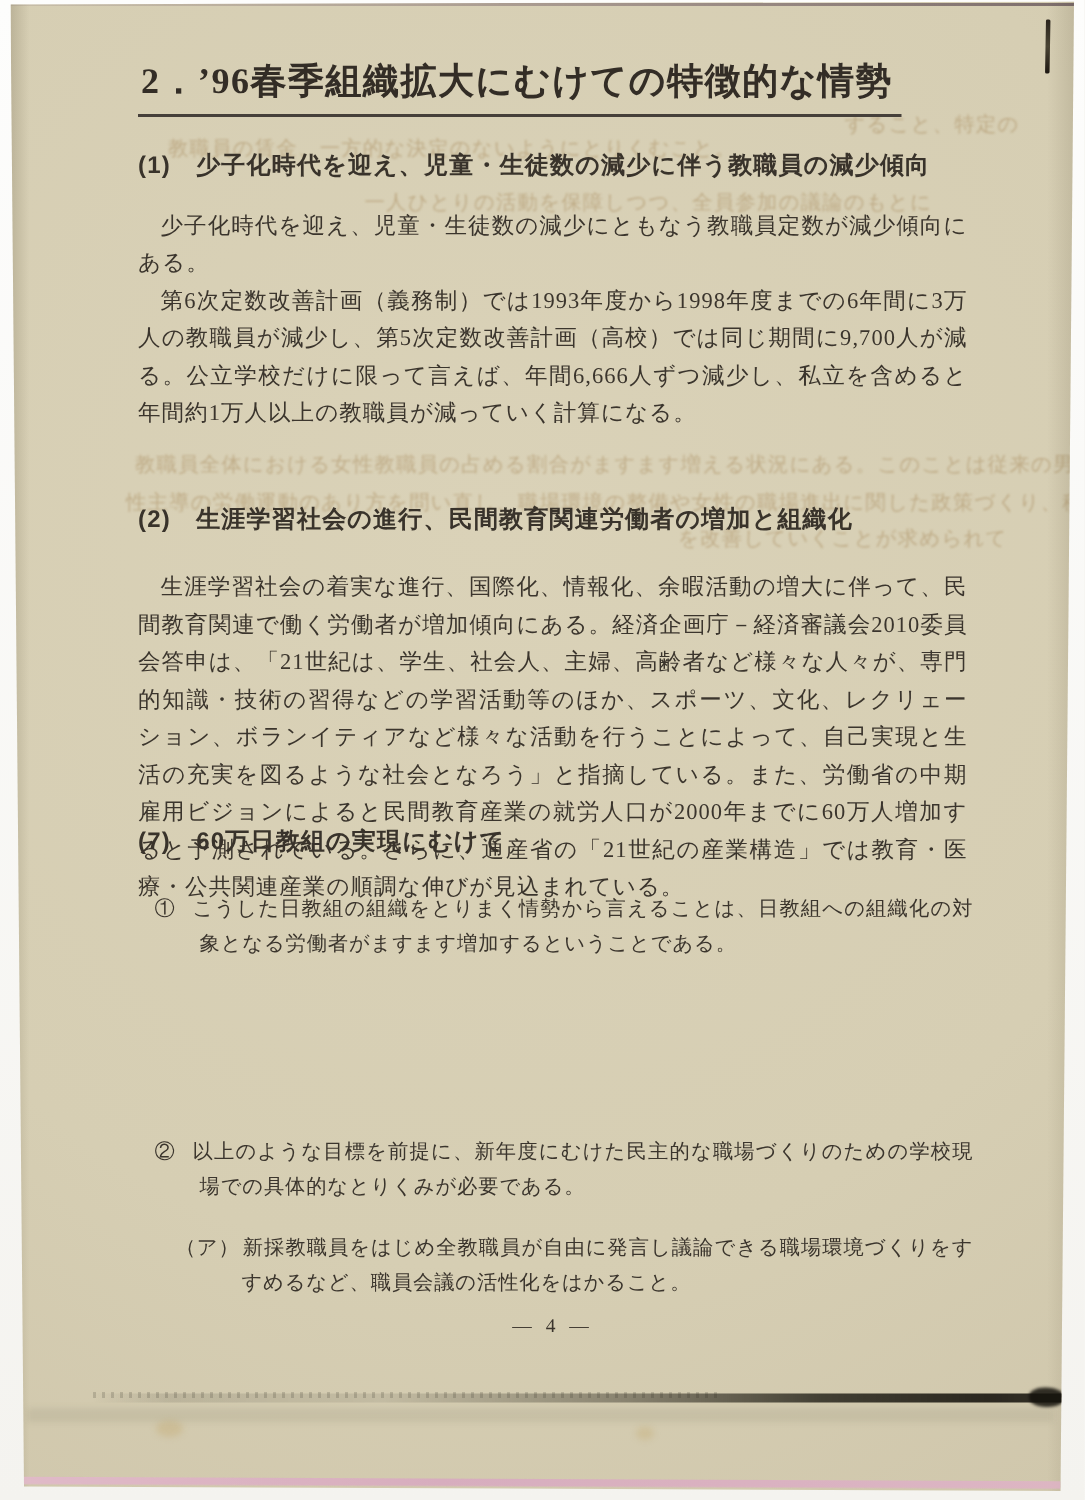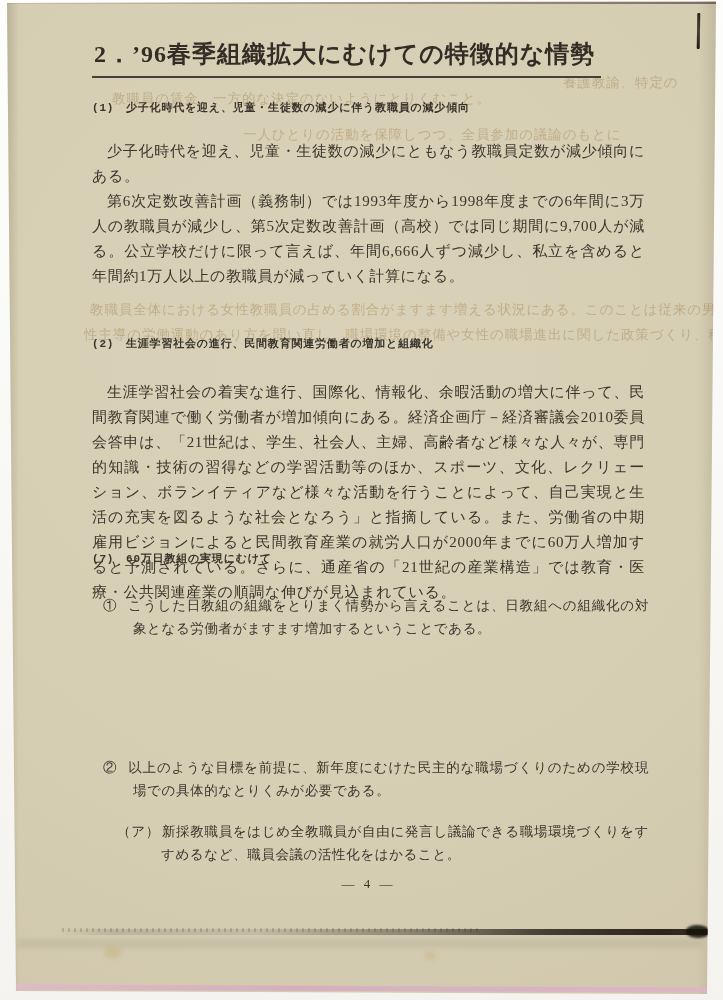--- a/index.html
+++ b/index.html
@@ -49,22 +49,22 @@
     background:rgba(190,158,88,.25); border-radius:50%; filter:blur(2px); }
 
   
   .doc-title {
     position:absolute; left:92px; top:38px;
     font-size:24px; font-weight:600; letter-spacing:1px; color:#332d26;
     border-bottom:2px solid #46403a; padding:0 6px 6px 2px; white-space:nowrap;
   }
   .sec-h {
     position:absolute; margin:0;
-    font-family:Liberation Mono, monospace;
-    font-weight:bold; font-size:11px; letter-spacing:.8px; color:#39332b;
+    font-family:Liberation Sans, sans-serif;
+    font-weight:bold; font-size:16px; letter-spacing:.8px; color:#39332b;
     white-space:nowrap;
   }
   .h1 { left:92px; top:100px; } .h2 { left:92px; top:336px; } .h3 { left:92px; top:551px; }
 
   .block { position:absolute; font-size:15px; letter-spacing:.7px; line-height:25px;
     text-align:justify; color:#3b352d; }
   .b1 { left:92px; top:139px; width:553px; }
   .b2 { left:92px; top:380px; width:553px; }
   .block p { margin:0; text-indent:1em; }
 
@@ -88,25 +88,26 @@
   .g1 { left:563px; top:74px; }  .g2 { left:112px; top:90px; }
   .g3 { left:243px; top:126px; } .g4 { left:90px;  top:301px; }
   .g5 { left:84px;  top:326px; } .g6 { left:452px; top:350px; }
 </style>
 </head>
 <body>
 
 <div class="scene">
   <div class="paper">
 
-    <div class="ghost g1">養護教諭、特定の</div>
+    <div class="ghost g1">すること、特定の</div>
     <div class="ghost g2">教職員の賃金、一方的な決定のないようにとりくむこと。</div>
     <div class="ghost g3">一人ひとりの活動を保障しつつ、全員参加の議論のもとに</div>
     <div class="ghost g4">教職員全体における女性教職員の占める割合がますます増える状況にある。このことは従来の男</div>
     <div class="ghost g5">性主導の労働運動のあり方を問い直し、職場環境の整備や女性の職場進出に関した政策づくり、積</div>
+    <div class="ghost g6">を改善していくことが求められて</div>
 
     <div class="doc-title">2．’96春季組織拡大にむけての特徴的な情勢</div>
 
     <h2 class="sec-h h1">(1)　少子化時代を迎え、児童・生徒数の減少に伴う教職員の減少傾向</h2>
     <div class="block b1">
       <p>少子化時代を迎え、児童・生徒数の減少にともなう教職員定数が減少傾向にある。</p>
       <p>第6次定数改善計画（義務制）では1993年度から1998年度までの6年間に3万人の教職員が減少し、第5次定数改善計画（高校）では同じ期間に9,700人が減る。公立学校だけに限って言えば、年間6,666人ずつ減少し、私立を含めると年間約1万人以上の教職員が減っていく計算になる。</p>
     </div>
 
     <h2 class="sec-h h2">(2)　生涯学習社会の進行、民間教育関連労働者の増加と組織化</h2>

